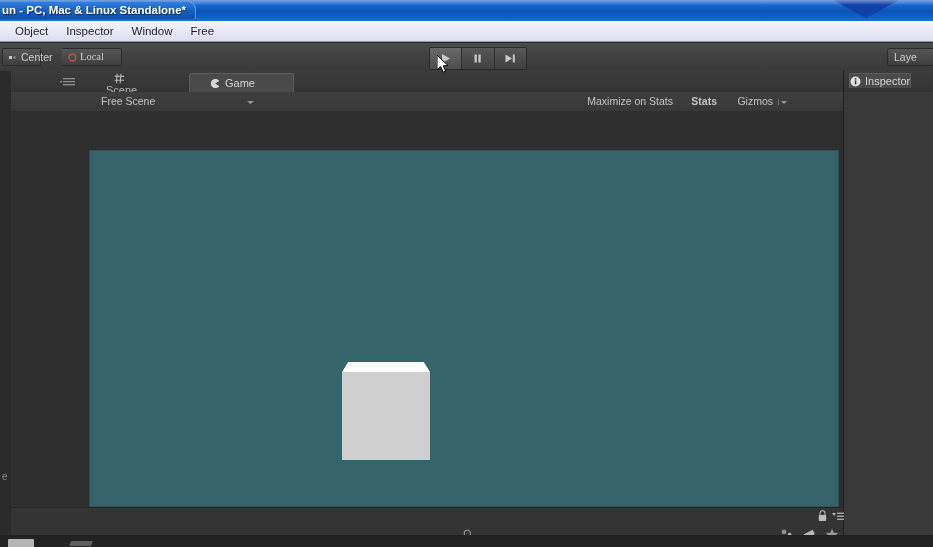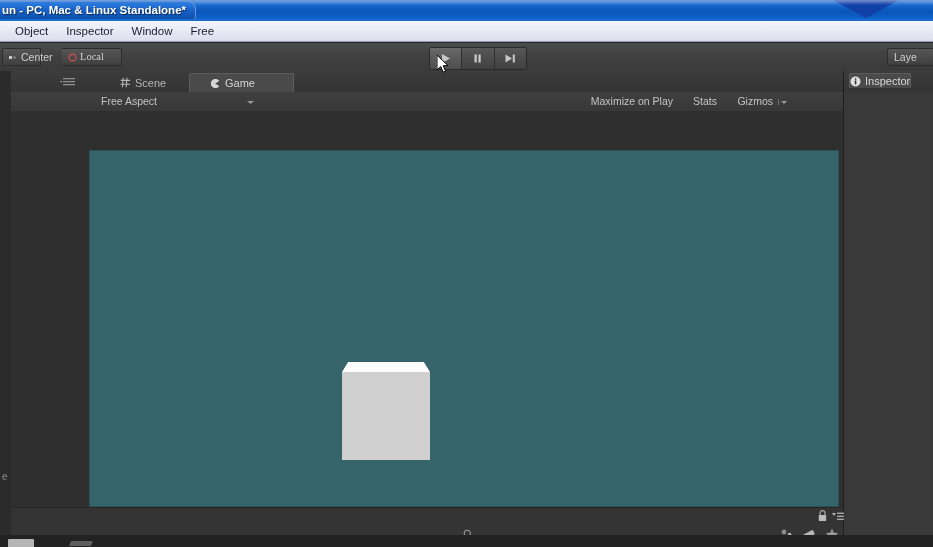--- a/index.html
+++ b/index.html
@@ -206,21 +206,21 @@
     box-sizing: border-box;
     display: flex;
     align-items: center;
     padding: 0 9px;
     font-size: 11px;
     color: #b6b6b6;
     white-space: nowrap;
     cursor: default;
   }
   .tab .ico { margin-right: 4px; display: inline-flex; }
-  .tab-scene { left: 100px; }
+  .tab-scene { left: 86px; flex-direction: column; }
   .tab-game {
     left: 178px;
     width: 105px;
     background: #4a4a4a;
     border: 1px solid #5d5d5d;
     border-bottom: none;
     border-radius: 2px 2px 0 0;
     color: #d6d6d6;
     padding-left: 20px;
   }
@@ -239,21 +239,21 @@
     position: absolute;
     top: 2px;
     height: 15px;
     line-height: 15px;
     white-space: nowrap;
     cursor: default;
   }
   .gt-aspect { left: 90px; }
   .gt-aspect-arrow { left: 235px; top: 7px; }
   .gt-maximize { right: 170px; }
-  .gt-stats { right: 126px; }
+  .gt-stats { right: 126px; font-weight: bold; }
   .gt-gizmos { right: 70px; margin-left: 31px; }
   .gt-gizmos-arrow { right: 56px; top: 7px; }
 
   
   .viewport-bg {
     position: absolute;
     left: 0; top: 40px;
     width: 832px; height: 397px;
     background: #2f2f2f;
   }
@@ -503,27 +503,27 @@
               <path d="M5.5 1 A4.5 4.5 0 1 0 5.5 10 A4.5 4.5 0 1 0 5.5 1 Z M5.5 5.5 L10 3 L10 8 Z" fill="#d6d6d6" fill-rule="evenodd"></path>
               <circle cx="5.2" cy="5.5" r="4.3" fill="#d6d6d6"></circle>
               <polygon points="5.2,5.5 10.4,2.3 10.4,8.7" fill="#4a4a4a"></polygon>
             </svg>
           </span>
           <span>Game</span>
         </div>
       </div>
 
       <div class="game-toolbar">
-        <div class="gt-item gt-aspect">Free Aspect</div>
+        <div class="gt-item gt-aspect">Free Scene</div>
         <div class="gt-item gt-aspect-arrow">
           <svg class="svgi" width="9" height="6" viewBox="0 0 9 6">
             <polygon points="1,2 8,2 4.5,5" fill="#9a9a9a"></polygon>
           </svg>
         </div>
-        <div class="gt-item gt-maximize">Maximize on Play</div>
+        <div class="gt-item gt-maximize">Maximize on Stats</div>
         <div class="gt-item gt-stats">Stats</div>
         <div class="gt-item gt-gizmos">Gizmos</div>
         <div class="gt-item gt-gizmos-arrow">
           <svg class="svgi" width="9" height="6" viewBox="0 0 9 6">
             <rect x="0" y="0" width="1" height="6" fill="#6f6f6f"></rect>
             <polygon points="3,2 9,2 6,5" fill="#9a9a9a"></polygon>
           </svg>
         </div>
       </div>
 

